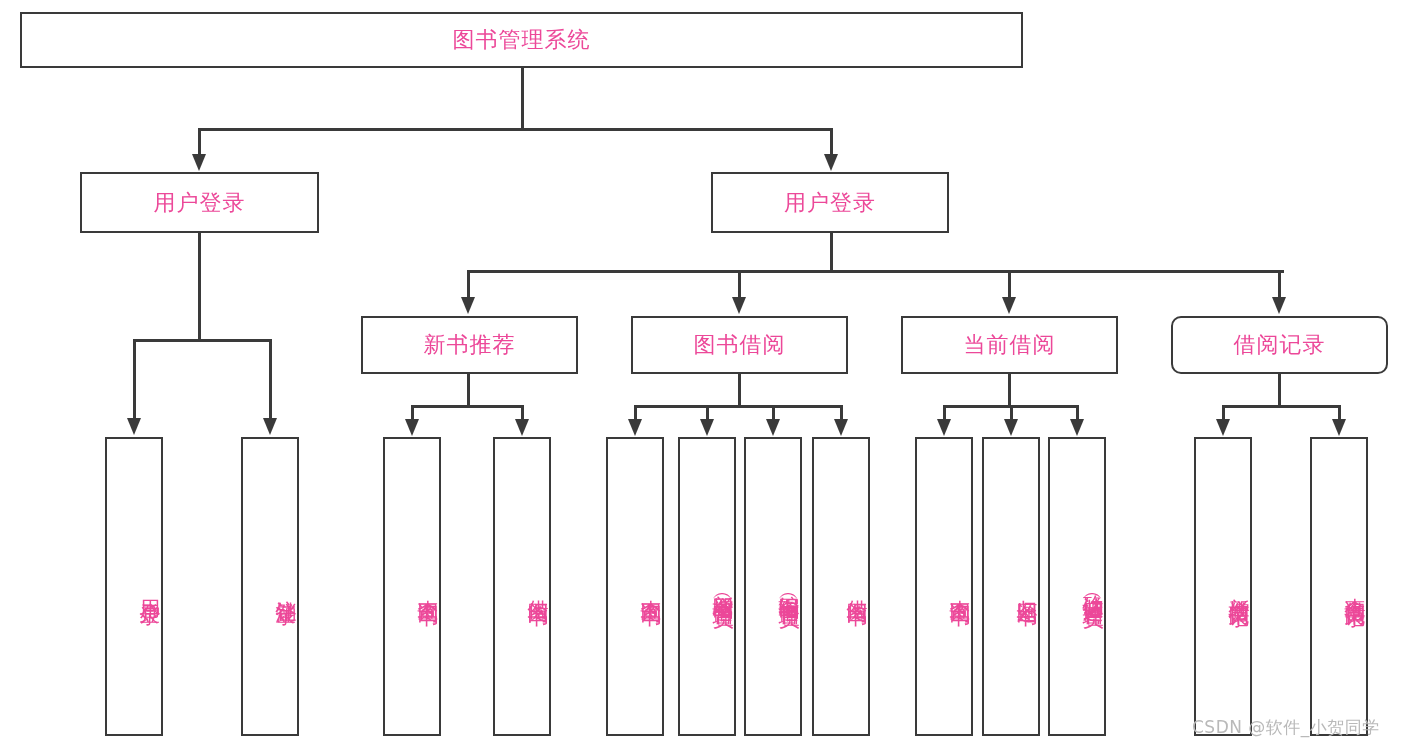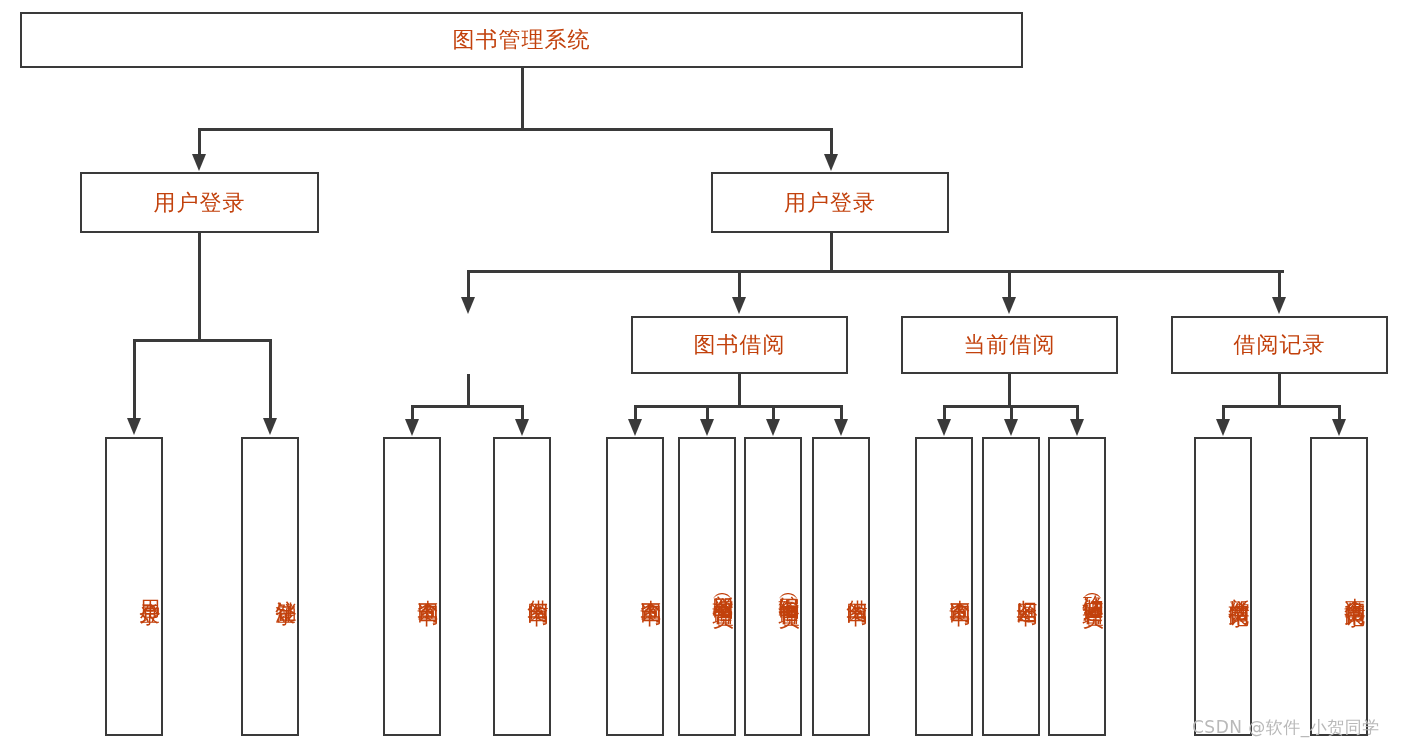--- a/index.html
+++ b/index.html
@@ -18,21 +18,21 @@
     overflow: hidden;
   }
   .node {
     position: absolute;
     box-sizing: border-box;
     border: 2.5px solid #3a3a3a;
     background: #ffffff;
     display: flex;
     align-items: center;
     justify-content: center;
-    color: #c2410c;
+    color: #ec4899;
   }
   .node.horiz {
     font-size: 22px;
     letter-spacing: 1px;
   }
   .node.vert {
     writing-mode: vertical-rl;
     text-orientation: upright;
     font-size: 21px;
     letter-spacing: 2px;
@@ -109,27 +109,30 @@
 
   <div class="edge v" style="left:738px; top:270px; height:28px;"></div>
   <div class="arrowhead" style="left:732px; top:297px;"></div>
 
   <div class="edge v" style="left:1008px; top:270px; height:28px;"></div>
   <div class="arrowhead" style="left:1002px; top:297px;"></div>
 
   <div class="edge v" style="left:1278px; top:270px; height:28px;"></div>
   <div class="arrowhead" style="left:1272px; top:297px;"></div>
 
+  <div class="node horiz" style="left:361px; top:316px; width:217px; height:58px;">
+    <span>新书推荐</span>
+  </div>
   <div class="node horiz" style="left:631px; top:316px; width:217px; height:58px;">
     <span>图书借阅</span>
   </div>
   <div class="node horiz" style="left:901px; top:316px; width:217px; height:58px;">
     <span>当前借阅</span>
   </div>
-  <div class="node horiz" style="left:1171px; top:316px; width:217px; height:58px;">
+  <div class="node horiz" style="left:1171px; top:316px; width:217px; height:58px;border-radius:10px;">
     <span>借阅记录</span>
   </div>
 
   <div class="edge v" style="left:467px; top:374px; height:32px;"></div>
   <div class="edge h" style="left:411px; top:405px; width:113px;"></div>
   <div class="edge v" style="left:411px; top:405px; height:15px;"></div>
   <div class="arrowhead" style="left:405px; top:419px;"></div>
   <div class="edge v" style="left:521px; top:405px; height:15px;"></div>
   <div class="arrowhead" style="left:515px; top:419px;"></div>
 

